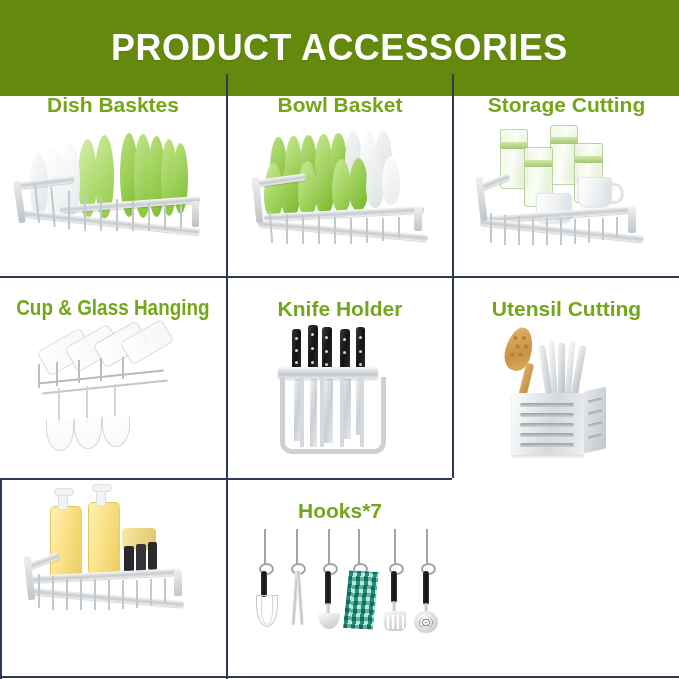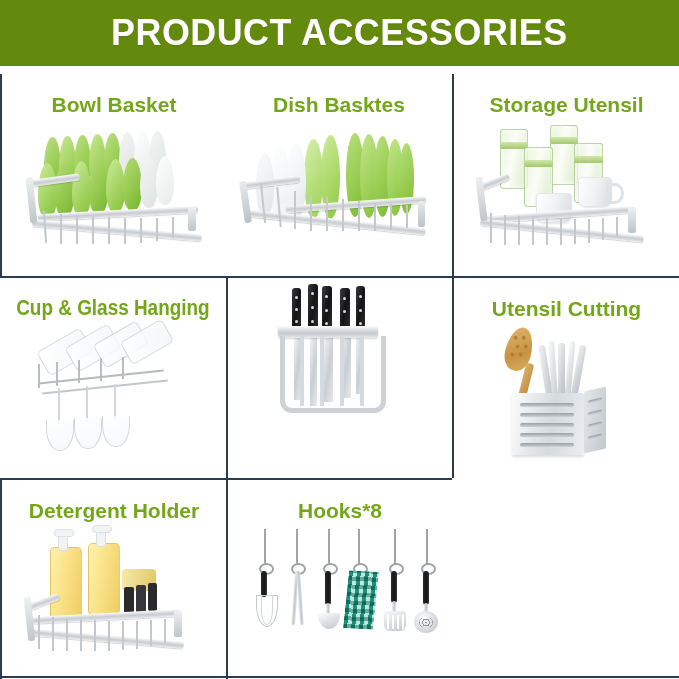--- a/index.html
+++ b/index.html
@@ -1,20 +1,20 @@
 <!DOCTYPE html>
 <html><head>
 <meta charset="utf-8">
 <style>
   html,body{margin:0;padding:0;background:#fff;}
   body{width:679px;height:679px;font-family:"Liberation Sans",sans-serif;overflow:hidden;}
   .sheet{position:relative;width:679px;height:679px;background:#ffffff;box-sizing:border-box;}
 
   
-  .banner{position:absolute;left:0;top:0;width:679px;height:66px;background:#63890d;
+  .banner{position:absolute;left:0;top:0;width:679px;height:96px;background:#63890d;
           display:flex;align-items:center;justify-content:center;}
   .banner-title{color:#ffffff;font-size:37px;font-weight:bold;letter-spacing:0.5px;
                 font-family:"Liberation Sans",sans-serif;white-space:nowrap;
                 transform:scaleX(0.97);text-shadow:0 1px 1px rgba(0,0,0,0.10);}
 
   
   .grid{position:absolute;left:0;top:74px;width:679px;height:605px;
         display:grid;grid-template-columns:226px 226px 227px;grid-template-rows:202px 202px 201px;}
   .cell{position:relative;box-sizing:border-box;overflow:hidden;display:flex;
         flex-direction:column;align-items:center;}
@@ -96,59 +96,20 @@
 </head>
 <body>
 
 <div class="sheet">
 
   <div class="banner">
     <div class="banner-title">PRODUCT ACCESSORIES</div>
   </div>
 
   <div class="grid">
-
-    <div class="cell c2">
-      <div class="cap">Bowl Basket</div>
-      <div class="art">
-
-        <div class="bowl" style="left:42px;top:22px;width:17px;height:52px;background:linear-gradient(120deg,#bde184,#7dbe2f);"></div>
-        <div class="bowl" style="left:57px;top:21px;width:17px;height:52px;background:linear-gradient(120deg,#c8e895,#88c43a);"></div>
-        <div class="bowl" style="left:72px;top:20px;width:17px;height:52px;background:linear-gradient(120deg,#bde184,#7dbe2f);"></div>
-        <div class="bowl" style="left:87px;top:19px;width:17px;height:52px;background:linear-gradient(120deg,#c8e895,#88c43a);"></div>
-        <div class="bowl" style="left:102px;top:18px;width:17px;height:52px;background:linear-gradient(120deg,#bde184,#7dbe2f);"></div>
-        <div class="bowl" style="left:117px;top:17px;width:17px;height:50px;background:linear-gradient(120deg,#f4f6f5,#dde2e0);"></div>
-        <div class="bowl" style="left:132px;top:16px;width:17px;height:50px;background:linear-gradient(120deg,#ffffff,#e7eae9);"></div>
-        <div class="bowl" style="left:147px;top:16px;width:17px;height:49px;background:linear-gradient(120deg,#f4f6f5,#dde2e0);"></div>
-
-        <div class="bowl" style="left:36px;top:48px;width:19px;height:56px;background:linear-gradient(120deg,#cdeb9c,#83c235);"></div>
-        <div class="bowl" style="left:53px;top:47px;width:19px;height:56px;background:linear-gradient(120deg,#b7dd78,#75b62a);"></div>
-        <div class="bowl" style="left:70px;top:46px;width:19px;height:56px;background:linear-gradient(120deg,#cdeb9c,#83c235);"></div>
-        <div class="bowl" style="left:87px;top:45px;width:19px;height:55px;background:linear-gradient(120deg,#b7dd78,#75b62a);"></div>
-        <div class="bowl" style="left:104px;top:44px;width:19px;height:54px;background:linear-gradient(120deg,#cdeb9c,#83c235);"></div>
-        <div class="bowl" style="left:121px;top:43px;width:19px;height:53px;background:linear-gradient(120deg,#b7dd78,#75b62a);"></div>
-        <div class="bowl" style="left:138px;top:42px;width:18px;height:51px;background:linear-gradient(120deg,#f4f6f5,#dde2e0);"></div>
-        <div class="bowl" style="left:154px;top:41px;width:18px;height:49px;background:linear-gradient(120deg,#ffffff,#e7eae9);"></div>
-
-        <div class="dbase" style="left:24px;top:62px;width:54px;transform:rotate(-8deg);"></div>
-        <div class="dbase" style="left:36px;top:95px;width:160px;transform:rotate(-3deg);"></div>
-        <div class="dbase" style="left:30px;top:112px;width:170px;transform:rotate(5deg);"></div>
-        <div class="tine" style="left:42px;top:96px;height:32px;transform:rotate(-4deg);"></div>
-        <div class="tine" style="left:58px;top:99px;height:30px;"></div>
-        <div class="tine" style="left:74px;top:100px;height:29px;"></div>
-        <div class="tine" style="left:90px;top:101px;height:28px;"></div>
-        <div class="tine" style="left:106px;top:102px;height:27px;"></div>
-        <div class="tine" style="left:122px;top:103px;height:26px;"></div>
-        <div class="tine" style="left:138px;top:103px;height:25px;"></div>
-        <div class="tine" style="left:154px;top:103px;height:23px;"></div>
-        <div class="tine" style="left:170px;top:102px;height:21px;"></div>
-        <div style="position:absolute;left:26px;top:62px;width:7px;height:46px;background:linear-gradient(180deg,#eef0f1,#c0c5c9);transform:rotate(-6deg);border-radius:2px;"></div>
-        <div style="position:absolute;left:186px;top:92px;width:8px;height:24px;background:linear-gradient(180deg,#eef0f1,#c0c5c9);border-radius:2px;"></div>
-      </div>
-    </div>
 
     <div class="cell c1">
       <div class="cap">Dish Basktes</div>
       <div class="art">
 
         <div class="plate" style="left:120px;top:18px;width:18px;height:84px;background:linear-gradient(120deg,#b9e07c,#7cbc2e);border-radius:50%/50%;"></div>
         <div class="plate" style="left:134px;top:19px;width:18px;height:84px;background:linear-gradient(120deg,#c3e68c,#84c236);border-radius:50%/50%;"></div>
         <div class="plate" style="left:148px;top:21px;width:17px;height:81px;background:linear-gradient(120deg,#b9e07c,#7cbc2e);border-radius:50%/50%;"></div>
         <div class="plate" style="left:161px;top:24px;width:16px;height:77px;background:linear-gradient(120deg,#c3e68c,#84c236);border-radius:50%/50%;"></div>
         <div class="plate" style="left:173px;top:28px;width:15px;height:71px;background:linear-gradient(120deg,#b9e07c,#7cbc2e);border-radius:50%/50%;"></div>
@@ -170,22 +131,61 @@
         <div class="tine" style="left:116px;top:84px;height:32px;"></div>
         <div class="tine" style="left:132px;top:86px;height:30px;"></div>
         <div class="tine" style="left:148px;top:88px;height:28px;"></div>
         <div class="tine" style="left:164px;top:89px;height:26px;"></div>
         <div class="tine" style="left:180px;top:90px;height:23px;"></div>
         <div style="position:absolute;left:16px;top:66px;width:7px;height:42px;background:linear-gradient(180deg,#e9ebed,#bcc1c5);transform:rotate(-8deg);border-radius:2px;"></div>
         <div style="position:absolute;left:192px;top:86px;width:7px;height:26px;background:linear-gradient(180deg,#e9ebed,#bcc1c5);border-radius:2px;"></div>
       </div>
     </div>
 
+    <div class="cell c2">
+      <div class="cap">Bowl Basket</div>
+      <div class="art">
+
+        <div class="bowl" style="left:42px;top:22px;width:17px;height:52px;background:linear-gradient(120deg,#bde184,#7dbe2f);"></div>
+        <div class="bowl" style="left:57px;top:21px;width:17px;height:52px;background:linear-gradient(120deg,#c8e895,#88c43a);"></div>
+        <div class="bowl" style="left:72px;top:20px;width:17px;height:52px;background:linear-gradient(120deg,#bde184,#7dbe2f);"></div>
+        <div class="bowl" style="left:87px;top:19px;width:17px;height:52px;background:linear-gradient(120deg,#c8e895,#88c43a);"></div>
+        <div class="bowl" style="left:102px;top:18px;width:17px;height:52px;background:linear-gradient(120deg,#bde184,#7dbe2f);"></div>
+        <div class="bowl" style="left:117px;top:17px;width:17px;height:50px;background:linear-gradient(120deg,#f4f6f5,#dde2e0);"></div>
+        <div class="bowl" style="left:132px;top:16px;width:17px;height:50px;background:linear-gradient(120deg,#ffffff,#e7eae9);"></div>
+        <div class="bowl" style="left:147px;top:16px;width:17px;height:49px;background:linear-gradient(120deg,#f4f6f5,#dde2e0);"></div>
+
+        <div class="bowl" style="left:36px;top:48px;width:19px;height:56px;background:linear-gradient(120deg,#cdeb9c,#83c235);"></div>
+        <div class="bowl" style="left:53px;top:47px;width:19px;height:56px;background:linear-gradient(120deg,#b7dd78,#75b62a);"></div>
+        <div class="bowl" style="left:70px;top:46px;width:19px;height:56px;background:linear-gradient(120deg,#cdeb9c,#83c235);"></div>
+        <div class="bowl" style="left:87px;top:45px;width:19px;height:55px;background:linear-gradient(120deg,#b7dd78,#75b62a);"></div>
+        <div class="bowl" style="left:104px;top:44px;width:19px;height:54px;background:linear-gradient(120deg,#cdeb9c,#83c235);"></div>
+        <div class="bowl" style="left:121px;top:43px;width:19px;height:53px;background:linear-gradient(120deg,#b7dd78,#75b62a);"></div>
+        <div class="bowl" style="left:138px;top:42px;width:18px;height:51px;background:linear-gradient(120deg,#f4f6f5,#dde2e0);"></div>
+        <div class="bowl" style="left:154px;top:41px;width:18px;height:49px;background:linear-gradient(120deg,#ffffff,#e7eae9);"></div>
+
+        <div class="dbase" style="left:24px;top:62px;width:54px;transform:rotate(-8deg);"></div>
+        <div class="dbase" style="left:36px;top:95px;width:160px;transform:rotate(-3deg);"></div>
+        <div class="dbase" style="left:30px;top:112px;width:170px;transform:rotate(5deg);"></div>
+        <div class="tine" style="left:42px;top:96px;height:32px;transform:rotate(-4deg);"></div>
+        <div class="tine" style="left:58px;top:99px;height:30px;"></div>
+        <div class="tine" style="left:74px;top:100px;height:29px;"></div>
+        <div class="tine" style="left:90px;top:101px;height:28px;"></div>
+        <div class="tine" style="left:106px;top:102px;height:27px;"></div>
+        <div class="tine" style="left:122px;top:103px;height:26px;"></div>
+        <div class="tine" style="left:138px;top:103px;height:25px;"></div>
+        <div class="tine" style="left:154px;top:103px;height:23px;"></div>
+        <div class="tine" style="left:170px;top:102px;height:21px;"></div>
+        <div style="position:absolute;left:26px;top:62px;width:7px;height:46px;background:linear-gradient(180deg,#eef0f1,#c0c5c9);transform:rotate(-6deg);border-radius:2px;"></div>
+        <div style="position:absolute;left:186px;top:92px;width:8px;height:24px;background:linear-gradient(180deg,#eef0f1,#c0c5c9);border-radius:2px;"></div>
+      </div>
+    </div>
+
     <div class="cell c3">
-      <div class="cap">Storage Utensil</div>
+      <div class="cap">Storage Cutting</div>
       <div class="art">
 
         <div class="jar" style="left:46px;top:14px;width:26px;height:58px;">
             <div class="ring" style="top:12px;"></div>
           </div>
         <div class="jar" style="left:96px;top:10px;width:26px;height:58px;">
             <div class="ring" style="top:11px;"></div>
           </div>
         <div class="jar" style="left:70px;top:32px;width:27px;height:58px;">
             <div class="ring" style="top:12px;"></div>
@@ -236,20 +236,21 @@
         <div class="stem" style="left:58px;top:68px;height:36px;"></div>
         <div class="goblet" style="left:46px;top:100px;width:26px;height:30px;"></div>
         <div class="stem" style="left:86px;top:66px;height:36px;"></div>
         <div class="goblet" style="left:74px;top:98px;width:26px;height:30px;"></div>
         <div class="stem" style="left:114px;top:64px;height:36px;"></div>
         <div class="goblet" style="left:102px;top:96px;width:26px;height:30px;"></div>
       </div>
     </div>
 
     <div class="cell c5">
+      <div class="cap">Knife Holder</div>
       <div class="art">
 
         <div class="kblade" style="left:66px;top:52px;width:7px;height:70px;"></div>
         <div class="kblade" style="left:82px;top:52px;width:7px;height:76px;"></div>
         <div class="kblade" style="left:96px;top:52px;width:9px;height:72px;"></div>
         <div class="kblade" style="left:112px;top:52px;width:11px;height:68px;"></div>
         <div class="kblade" style="left:128px;top:52px;width:8px;height:64px;"></div>
 
         <div class="khandle" style="left:64px;top:10px;width:9px;height:44px;">
           <span class="rivet" style="left:3px;top:8px;"></span>
@@ -319,21 +320,20 @@
                     background:linear-gradient(100deg,#e3e7ea,#c2c7cb);transform:skewY(-12deg);border-radius:2px;"></div>
         <div class="slot" style="left:134px;top:80px;width:14px;height:3px;transform:skewY(-12deg);"></div>
         <div class="slot" style="left:134px;top:92px;width:14px;height:3px;transform:skewY(-12deg);"></div>
         <div class="slot" style="left:134px;top:104px;width:14px;height:3px;transform:skewY(-12deg);"></div>
         <div class="slot" style="left:134px;top:116px;width:14px;height:3px;transform:skewY(-12deg);"></div>
       </div>
     </div>
 
 
     <div class="cell c8">
-      <div class="cap">Detergent Holder</div>
       <div class="art">
 
         <div class="bottle" style="left:48px;top:26px;width:30px;height:72px;"></div>
         <div class="pump" style="left:56px;top:12px;width:8px;height:16px;"></div>
         <div class="pump" style="left:52px;top:8px;width:18px;height:6px;border-radius:4px;"></div>
         <div class="bottle" style="left:86px;top:22px;width:30px;height:72px;"></div>
         <div class="pump" style="left:94px;top:8px;width:8px;height:16px;"></div>
         <div class="pump" style="left:90px;top:4px;width:18px;height:6px;border-radius:4px;"></div>
 
         <div style="position:absolute;left:120px;top:48px;width:34px;height:22px;border-radius:4px;
@@ -354,21 +354,21 @@
         <div class="tine" style="left:120px;top:100px;height:29px;"></div>
         <div class="tine" style="left:134px;top:100px;height:28px;"></div>
         <div class="tine" style="left:148px;top:99px;height:26px;"></div>
         <div class="tine" style="left:162px;top:98px;height:24px;"></div>
         <div style="position:absolute;left:24px;top:76px;width:7px;height:44px;background:linear-gradient(180deg,#eef0f1,#c0c5c9);transform:rotate(-6deg);border-radius:2px;"></div>
         <div style="position:absolute;left:172px;top:90px;width:8px;height:26px;background:linear-gradient(180deg,#eef0f1,#c0c5c9);border-radius:2px;"></div>
       </div>
     </div>
 
     <div class="cell c9">
-      <div class="cap">Hooks*8</div>
+      <div class="cap">Hooks*7</div>
       <div class="art">
 
         <div class="hookwire" style="left:36px;top:8px;height:36px;"></div>
         <div style="position:absolute;left:31px;top:42px;width:11px;height:8px;border:2px solid #9ea4aa;border-radius:50%;"></div>
         <div class="utenhandle" style="left:33px;top:50px;height:26px;"></div>
         <div style="position:absolute;left:28px;top:74px;width:20px;height:30px;border:1.6px solid #c3c8cd;border-radius:0 0 50% 50%/0 0 70% 70%;"></div>
         <div style="position:absolute;left:33px;top:74px;width:10px;height:28px;border:1.4px solid #d2d6da;border-radius:0 0 50% 50%;"></div>
 
         <div class="hookwire" style="left:68px;top:8px;height:36px;"></div>
         <div style="position:absolute;left:63px;top:42px;width:11px;height:8px;border:2px solid #9ea4aa;border-radius:50%;"></div>

